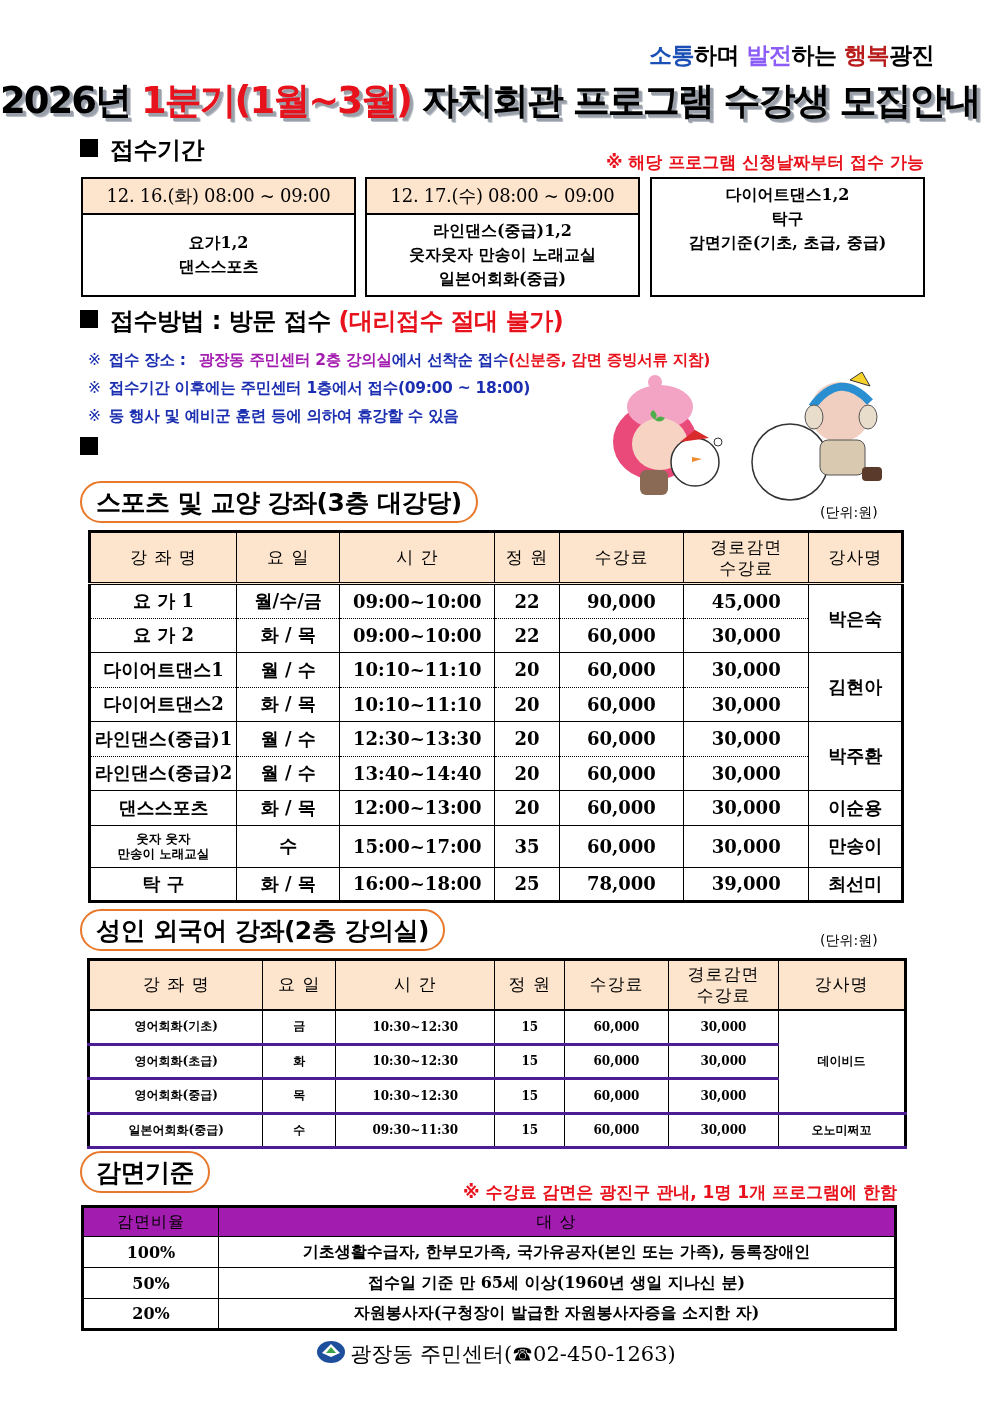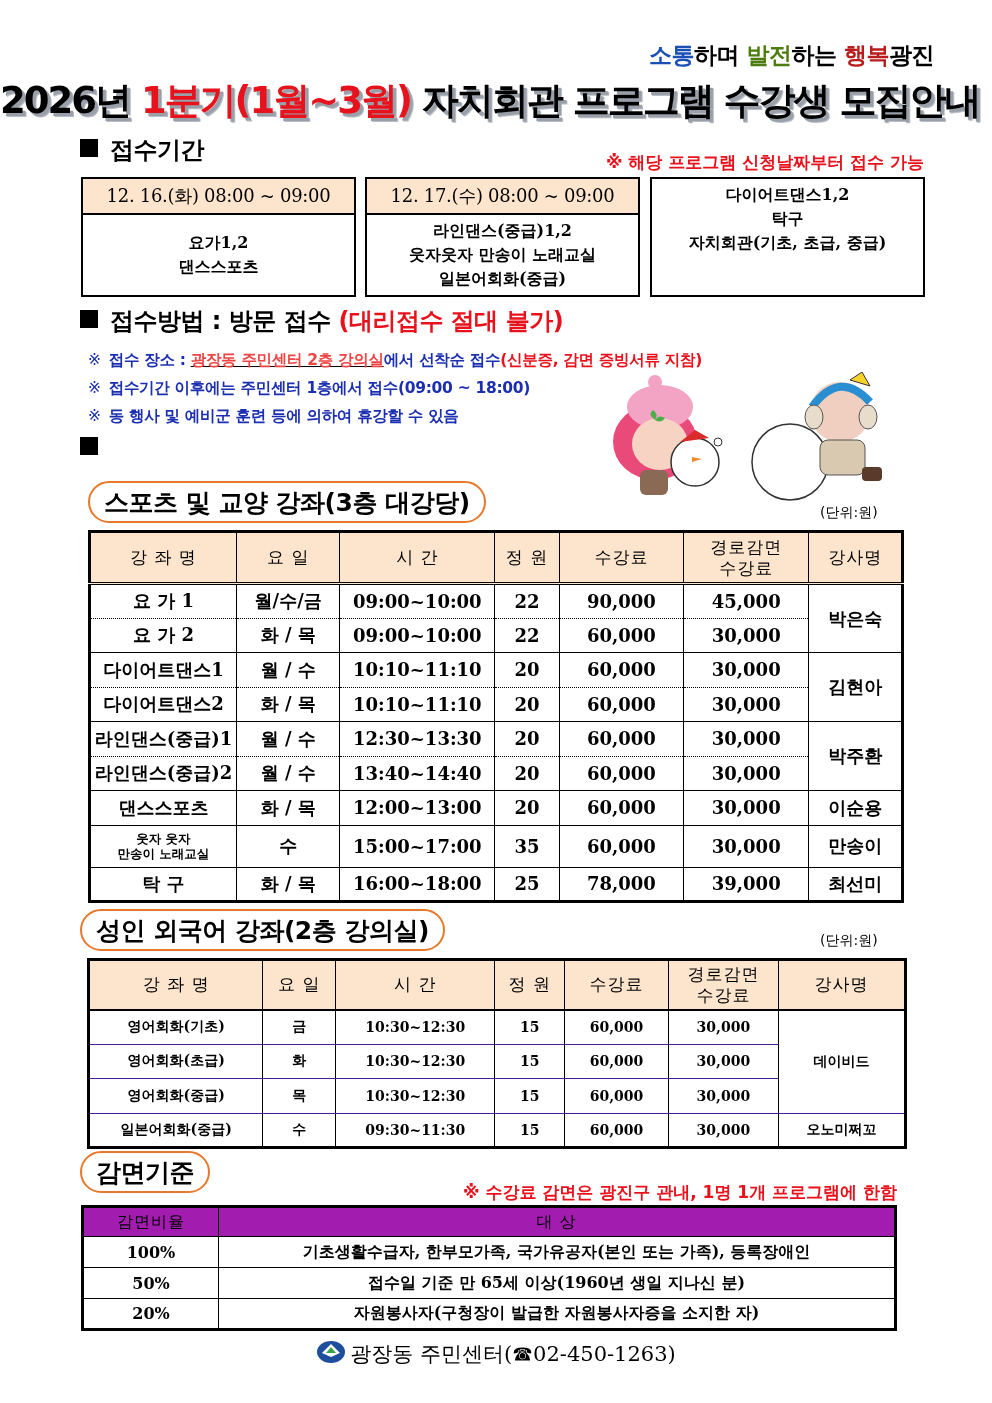--- a/index.html
+++ b/index.html
@@ -4,21 +4,21 @@
 <style>
   * { box-sizing: border-box; margin: 0; padding: 0; }
   body { width: 992px; height: 1403px; background: #ffffff; position: relative; overflow: hidden;
          font-family: "DejaVu Sans", "Liberation Sans", sans-serif; color: #000; }
   .serif { font-family: "DejaVu Serif", "Liberation Serif", serif; }
   .abs { position: absolute; }
 
   
   .slogan { top: 40px; right: 58px; font-size: 23px; font-weight: bold; letter-spacing: -0.5px; }
   .slogan .blue { color: #1a4fb5; }
-  .slogan .navy { color: #4d7c0f; }
+  .slogan .navy { color: #8b5cf6; }
   .slogan .red { color: #b91c1c; }
 
   
   .title { top: 76px; left: 0; width: 796px; text-align: center; font-size: 37px; font-weight: 900;
            letter-spacing: -2px; text-shadow: 3px 3px 0 #9aa0aa, 4px 4px 0 #b9bec6; white-space: nowrap; }
   .title .red { color: #e8121c; }
 
   .h-section { font-size: 24px; font-weight: bold; letter-spacing: -0.5px; white-space: nowrap; }
   .h-section .sq { display: inline-block; width: 18px; height: 18px; background: #000; margin-right: 12px; vertical-align: 1px; }
   .red-text { color: #e8121c; }
@@ -27,38 +27,38 @@
 
   
   .recv { top: 177px; width: 275px; height: 120px; border: 2px solid #000; }
   .recv .head { height: 36px; background: #fde4cc; border-bottom: 2px solid #000; font-size: 18px;
                 display: flex; align-items: center; justify-content: center; white-space: nowrap; letter-spacing: -0.3px; }
   .recv .body { height: 80px; display: flex; flex-direction: column; align-items: center; justify-content: center;
                 font-size: 16px; font-weight: bold; line-height: 24px; }
 
   .bullet { font-size: 15.5px; font-weight: bold; color: #1b2fb0; white-space: nowrap; letter-spacing: -0.3px; }
   .bullet .ast { font-weight: normal; margin-right: 8px; }
-  .bullet .ul { color: #ef4444; text-decoration: underline; text-decoration-color: #000; }
+  .bullet .ul { color: #a21caf; text-decoration-color: #000; margin-left: 8px; }
 
   
   .pill { border: 2px solid #e8782a; border-radius: 22px; font-size: 25px; font-weight: bold; padding: 0 14px;
           height: 42px; display: flex; align-items: center; white-space: nowrap; letter-spacing: -0.5px; }
   .unit { font-size: 14px; white-space: nowrap; }
 
   
   table { border-collapse: collapse; position: absolute; }
   td, th { text-align: center; vertical-align: middle; }
   .t1 { left: 88px; top: 530px; width: 816px; border: 3px solid #000; }
   .t1 th { background: #fde4cc; font-weight: normal; font-size: 17px; height: 52px; border-left: 1px solid #000; border-bottom: 3px double #000; line-height: 21px; letter-spacing: 1px; }
   .t1 td { font-size: 18px; font-weight: bold; height: 34.5px; border-left: 1px solid #000; border-bottom: 1px solid #000; white-space: nowrap; }
   .t1 td.small { font-size: 12.5px; line-height: 15px; }
 
   .t2 { left: 87px; top: 958px; width: 820px; border: 3px solid #000; }
   .t2 th { background: #fde4cc; font-weight: normal; font-size: 17px; height: 50px; border-left: 1px solid #000; border-bottom: 2px solid #000; line-height: 21px; letter-spacing: 1px; }
-  .t2 td { font-size: 14px; font-weight: bold; height: 34.5px; border-left: 1px solid #000; border-bottom: 1px solid #4c1d95; white-space: nowrap; }
+  .t2 td { font-size: 12px; font-weight: bold; height: 34.5px; border-left: 1px solid #000; border-bottom: 3px solid #4c1d95; white-space: nowrap; }
 
   .t3 { left: 81px; top: 1205px; width: 816px; border: 3px solid #000; }
   .t3 th { background: #a21caf; font-weight: normal; font-size: 16px; height: 30px; border-left: 1px solid #000; border-bottom: 1px solid #000; letter-spacing: 1px; }
   .t3 td { font-size: 16px; font-weight: bold; height: 31px; border-left: 1px solid #000; border-bottom: 1px solid #000; white-space: nowrap; }
 
   .footer { top: 1340px; left: 0; width: 992px; text-align: center; font-size: 21px; white-space: nowrap; }
   .footer .logo { display: inline-block; width: 30px; height: 24px; vertical-align: -3px; margin-right: 4px; }
 </style>
 </head>
 <body>
@@ -88,21 +88,21 @@
   <div class="body serif">
     <div>라인댄스(중급)1,2</div>
     <div>웃자웃자 만송이 노래교실</div>
     <div>일본어회화(중급)</div>
   </div>
 </div>
 <div class="abs recv" style="left:650px;">
   <div class="body serif">
     <div>다이어트댄스1,2</div>
     <div>탁구</div>
-    <div>자치회관(기초, 초급, 중급)</div>
+    <div>감면기준(기초, 초급, 중급)</div>
   </div>
 </div>
 
 <div class="abs h-section" style="top:305px;left:80px;">
   <span class="sq"></span><span>접수방법 : 방문 접수 </span><span class="red-text">(대리접수 절대 불가)</span>
 </div>
 
 <div class="abs bullet" style="top:350px;left:88px;">
   <span class="ast">※</span><span>접수 장소 : </span><span class="ul">광장동 주민센터 2층 강의실</span><span>에서 선착순 접수</span><span class="red-text">(신분증, 감면 증빙서류 지참)</span>
 </div>
@@ -133,21 +133,21 @@
   <ellipse cx="214" cy="45" rx="9" ry="12" fill="#e8dccb" stroke="#555"></ellipse>
   <ellipse cx="268" cy="45" rx="9" ry="12" fill="#e8dccb" stroke="#555"></ellipse>
   <rect x="220" y="68" width="45" height="35" rx="8" fill="#d9c9b0" stroke="#555"></rect>
   <rect x="262" y="95" width="20" height="14" rx="4" fill="#5a3a2a"></rect>
 </svg>
 
 <div class="abs h-section" style="top:434px;left:80px;">
   <span class="sq"></span>
 </div>
 
-<div class="abs pill" style="top:481px;left:88px;">스포츠 및 교양 강좌(3층 대강당)</div>
+<div class="abs pill" style="top:481px;left:80px;">스포츠 및 교양 강좌(3층 대강당)</div>
 <div class="abs unit" style="top:504px;left:820px;">(단위:원)</div>
 
 <table class="t1 serif">
   <colgroup>
     <col style="width:147px">
       <col style="width:104px">
       <col style="width:155px">
       <col style="width:65px">
       <col style="width:125px">
       <col style="width:126px">

